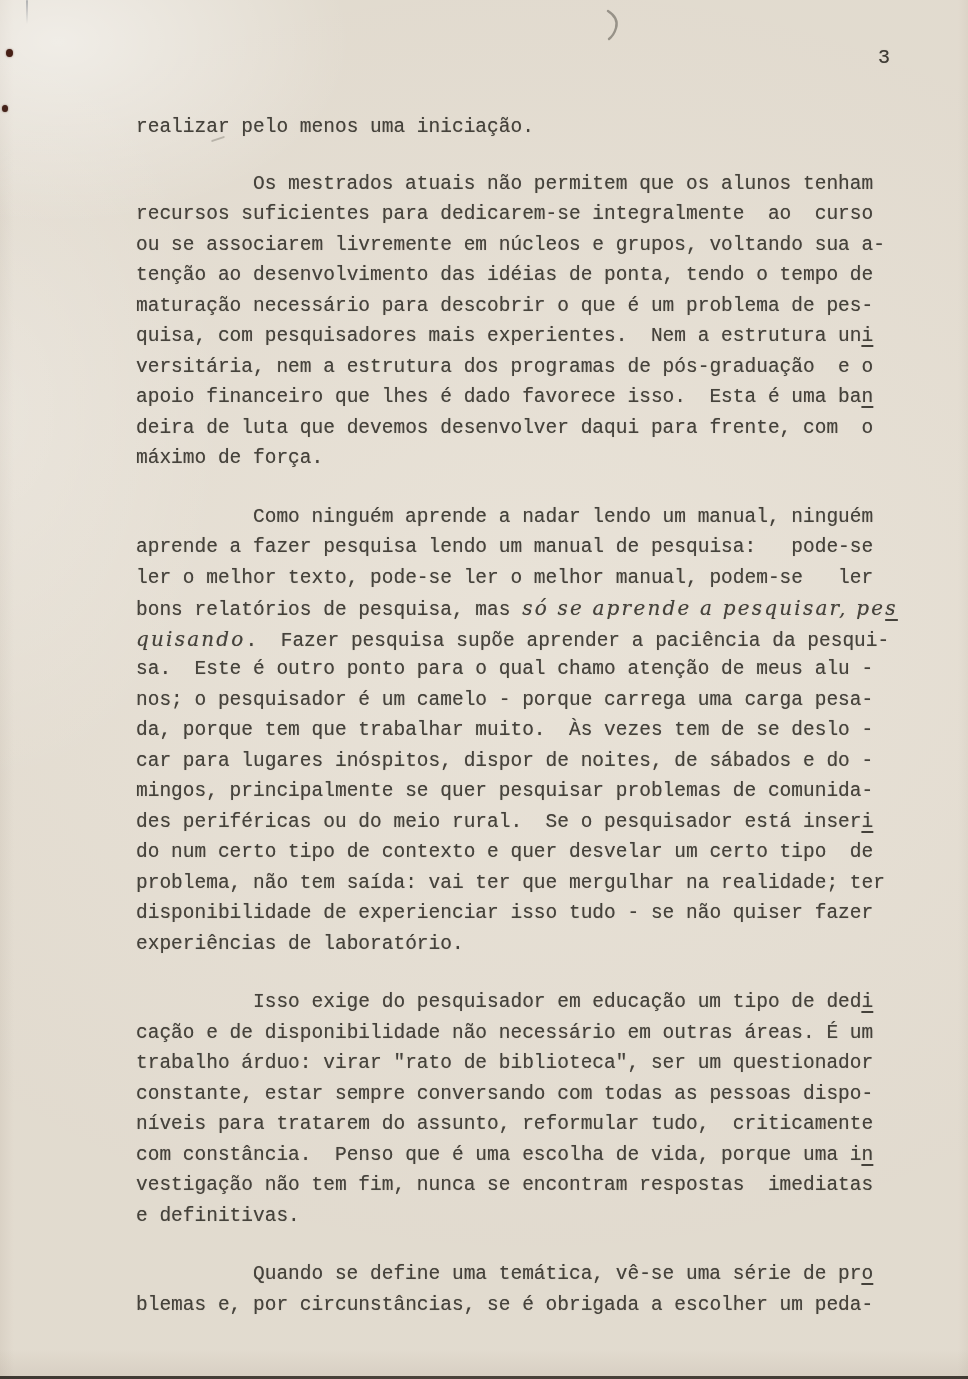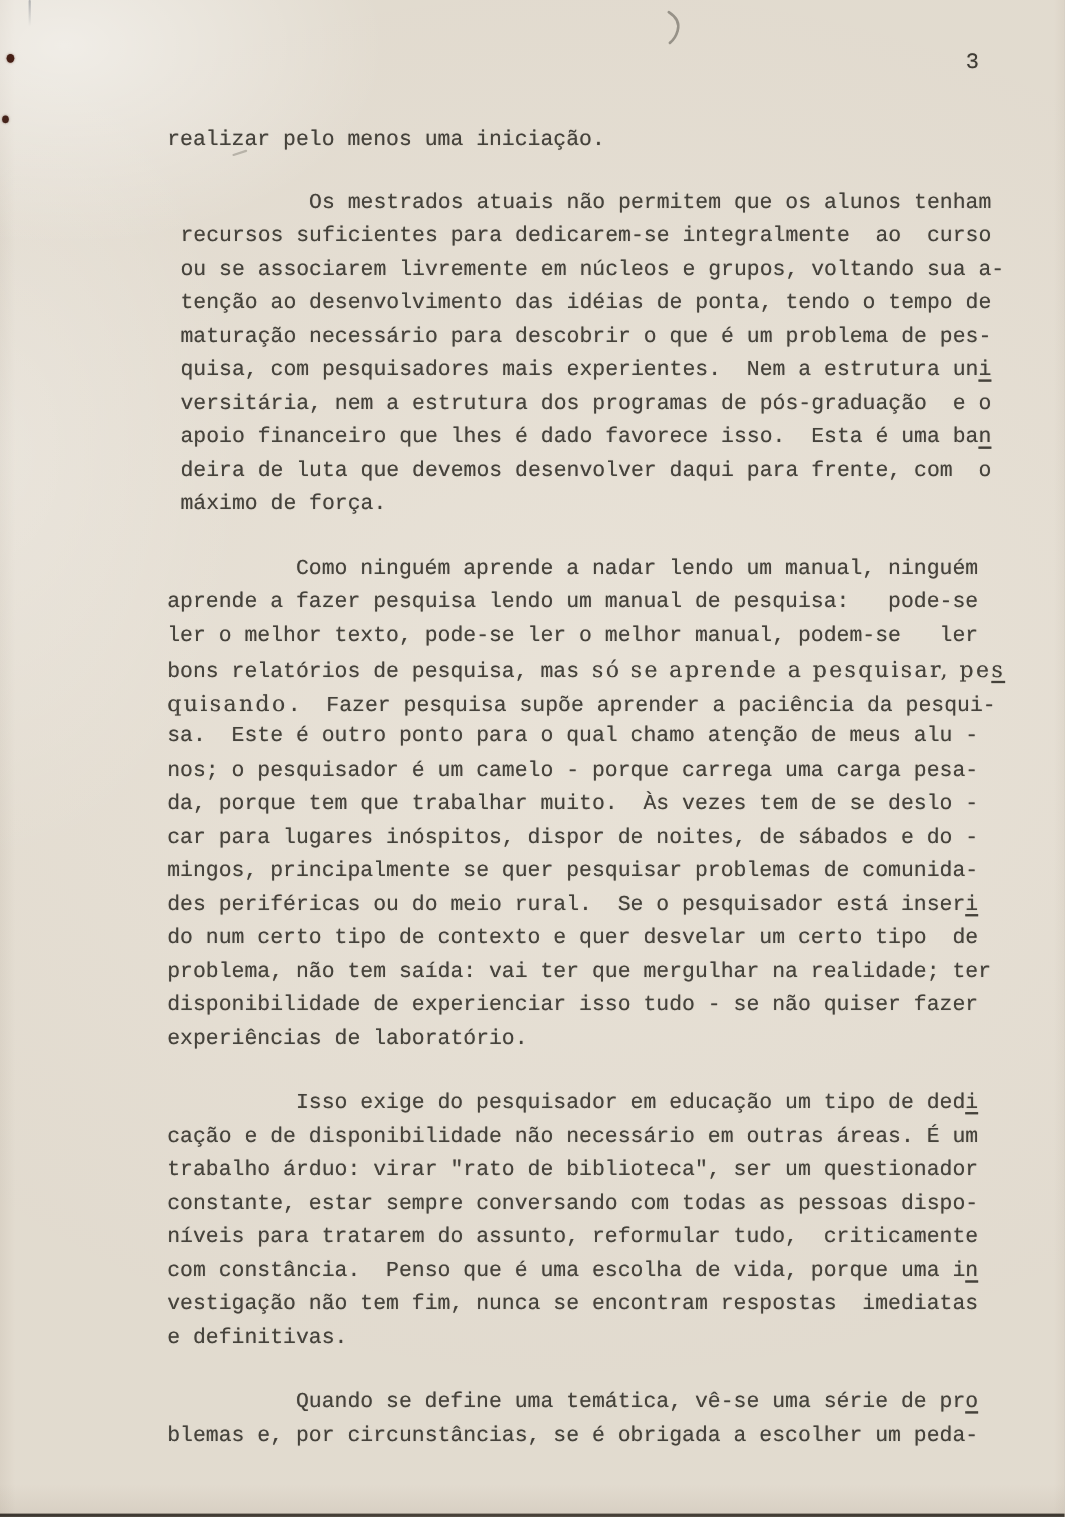--- a/index.html
+++ b/index.html
@@ -11,33 +11,33 @@
       radial-gradient(ellipse 300px 500px at 0% 30%, rgba(255,255,255,0.22), rgba(255,255,255,0) 75%),
       radial-gradient(ellipse 900px 700px at 55% 45%, rgba(255,255,255,0.10), rgba(0,0,0,0.02) 90%),
       linear-gradient(90deg, rgba(120,100,80,0.08) 0px, rgba(120,100,80,0) 14px),
       linear-gradient(270deg, rgba(120,100,80,0.06) 0px, rgba(120,100,80,0) 10px),
       linear-gradient(0deg, rgba(120,100,80,0.10) 0px, rgba(120,100,80,0) 30px),
       #e6dfd3;
     font-family:"Liberation Mono", monospace;
     color:#45423b;
   }
   .doc{
-    position:absolute;left:152px;top:112px;width:770px;
+    position:absolute;left:136px;top:112px;width:770px;
     font-size:19.5px;line-height:30.5px;
     white-space:pre;
     text-shadow:0 0 0.7px rgba(69,66,59,0.55);
   }
   .para{margin:0;}
-  .para.gap-first{margin-top:26px;margin-left:12px;}
+  .para.gap-first{margin-top:26px;}
   .para.gap{margin-top:28px;}
   .line{height:30.5px;}
   .line.first{padding-left:117px;}
   .u{text-decoration:underline;text-underline-offset:4px;text-decoration-thickness:1.5px;}
   .script{
-    font-family:"DejaVu Serif", serif;
+    font-family:"DejaVu Serif", serif;font-style:italic;
     font-size:20px;letter-spacing:2.2px;text-align:right;
   }
   .page-number{
     position:absolute;left:878px;top:46px;
     font-size:20px;color:#3f3c35;
     text-shadow:0 0 0.7px rgba(63,60,53,0.5);
   }
   .pen-mark{position:absolute;left:604px;top:8px;}
   .speck{position:absolute;border-radius:50%;}
   .speck.s1{left:6px;top:49px;width:7px;height:8px;background:#472016;box-shadow:0 0 2px rgba(71,32,22,0.6);}

